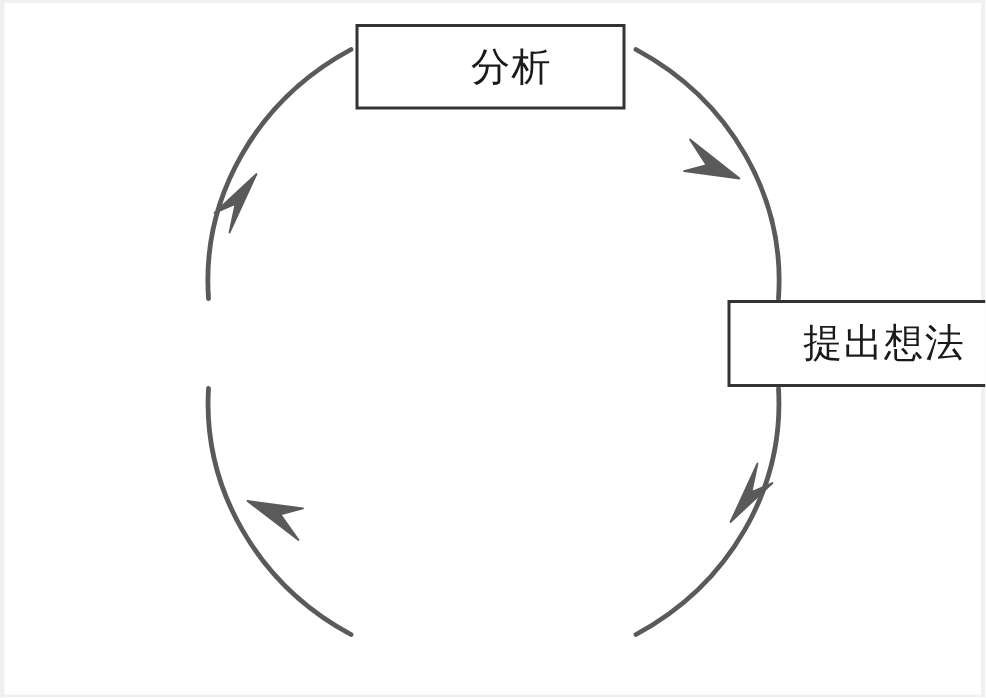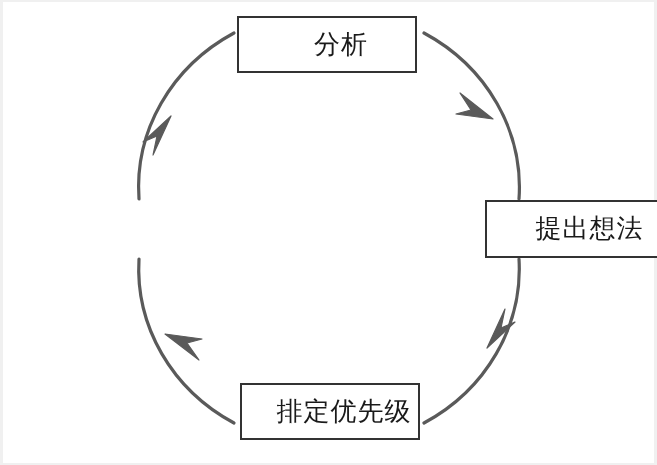--- a/index.html
+++ b/index.html
@@ -114,18 +114,15 @@
   </svg>
 
   <div class="node-box" id="node-analysis">
     <span class="node-label">分析</span>
   </div>
 
   <div class="node-box" id="node-ideas">
     <span class="node-label">提出想法</span>
   </div>
 
-  <div class="node-box" id="node-prioritize">
-    <span class="node-label">排定优先级</span>
-  </div>
 
 
 </div>
 
 </body></html>

